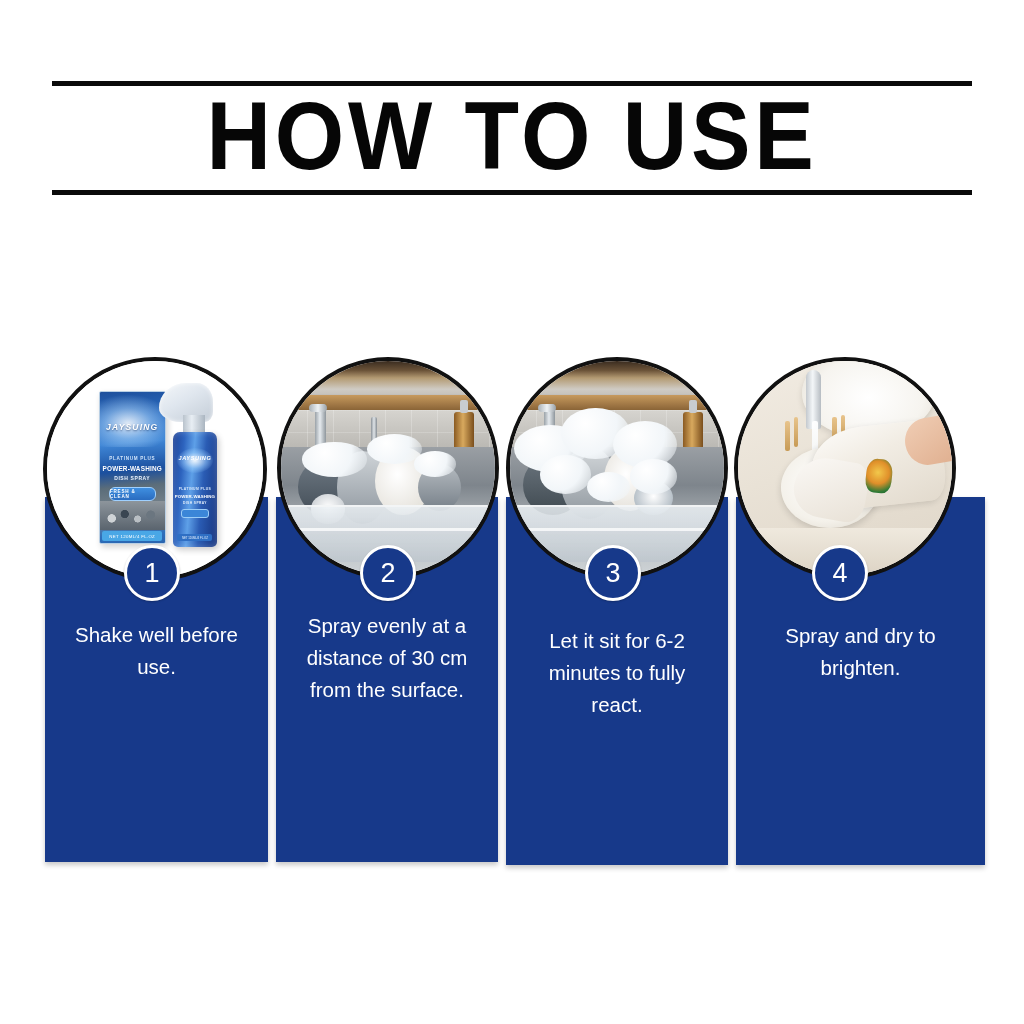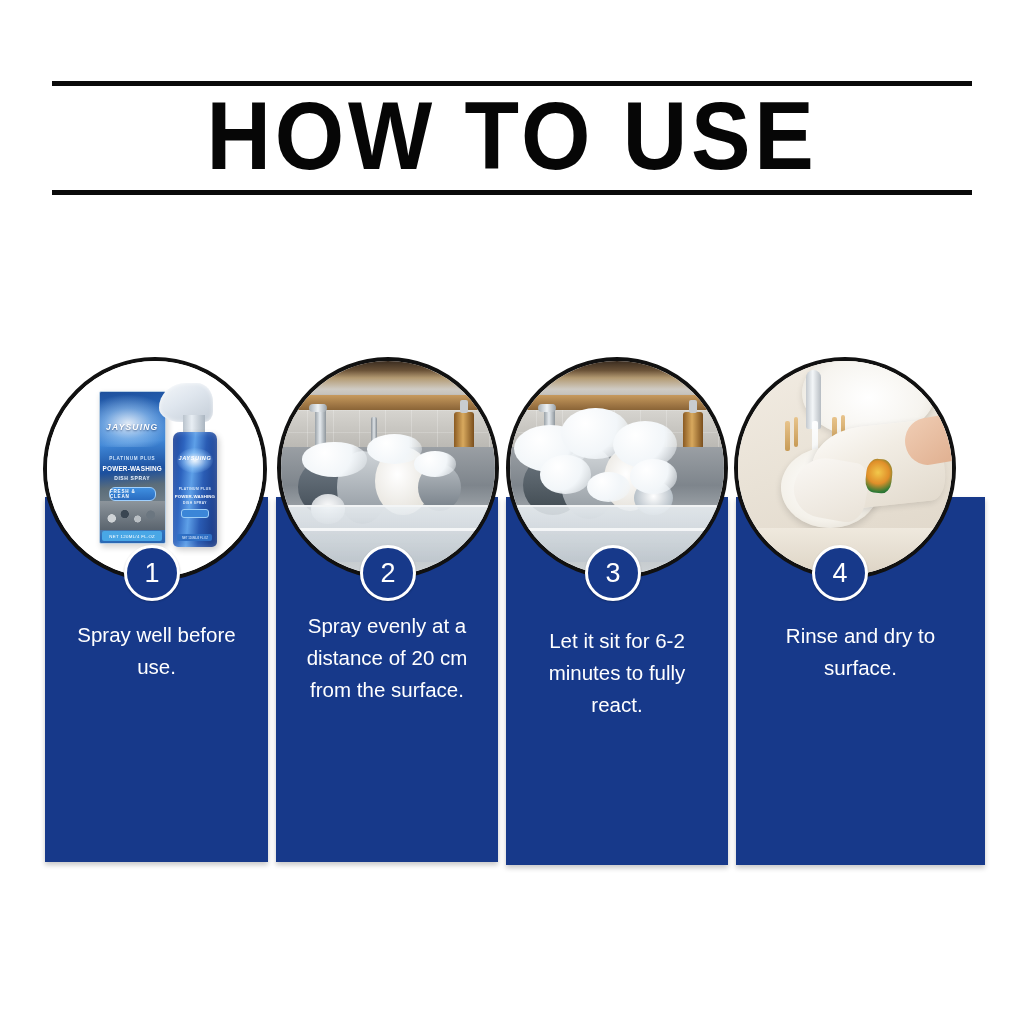--- a/index.html
+++ b/index.html
@@ -280,21 +280,21 @@
 </head>
 <body>
 
 <div class="stage">
 
   <div class="rule top"></div>
   <div class="title">HOW TO USE</div>
   <div class="rule bottom"></div>
 
   <div class="panel" style="left:45px;top:497px;width:223px;height:365px;">
-    <div class="caption" style="top:122px;">Spray well before use.</div>
+    <div class="caption" style="top:122px;">Shake well before use.</div>
   </div>
   <div class="circle" style="left:43px;top:357px;width:224px;height:224px;">
     <div class="photo prod-scene">
       <div class="prod-box">
         <div class="glow"></div>
         <div class="brand">JAYSUING</div>
         <div class="l1">PLATINUM PLUS</div>
         <div class="l2">POWER-WASHING</div>
         <div class="l3">DISH SPRAY</div>
         <div class="pill">FRESH &amp; CLEAN</div>
@@ -314,21 +314,21 @@
           <div class="bnet">NET 120ML/4 FL.OZ</div>
         </div>
       </div>
     </div>
   </div>
   <div class="badge" style="left:124px;top:545px;">
     <span>1</span>
   </div>
 
   <div class="panel" style="left:276px;top:497px;width:222px;height:365px;">
-    <div class="caption" style="top:113px;">Spray evenly at a distance of 20 cm from the surface.</div>
+    <div class="caption" style="top:113px;">Spray evenly at a distance of 30 cm from the surface.</div>
   </div>
   <div class="circle" style="left:277px;top:357px;width:222px;height:222px;">
     <div class="photo sink">
       <div class="wall"></div>
       <div class="shelf"></div>
       <div class="tile"></div>
       <div class="faucet"></div>
       <div class="faucet2"></div>
       <div class="soap"></div>
       <div class="basin"></div>
@@ -370,21 +370,21 @@
       <div class="foam" style="left:14%;top:44%;width:24%;height:18%;"></div>
       <div class="foam" style="left:56%;top:46%;width:22%;height:16%;"></div>
       <div class="foam" style="left:36%;top:52%;width:20%;height:14%;"></div>
     </div>
   </div>
   <div class="badge" style="left:585px;top:545px;">
     <span>3</span>
   </div>
 
   <div class="panel" style="left:736px;top:497px;width:249px;height:368px;">
-    <div class="caption" style="top:123px;">Rinse and dry to surface.</div>
+    <div class="caption" style="top:123px;">Spray and dry to brighten.</div>
   </div>
   <div class="circle" style="left:734px;top:357px;width:222px;height:222px;">
     <div class="photo rinse">
       <div class="bigplate"></div>
       <div class="tap"></div>
       <div class="water"></div>
       <div class="stick" style="left:22%;top:28%;"></div>
       <div class="stick" style="left:26%;top:26%;"></div>
       <div class="stick" style="left:44%;top:26%;"></div>
       <div class="stick" style="left:48%;top:25%;"></div>

